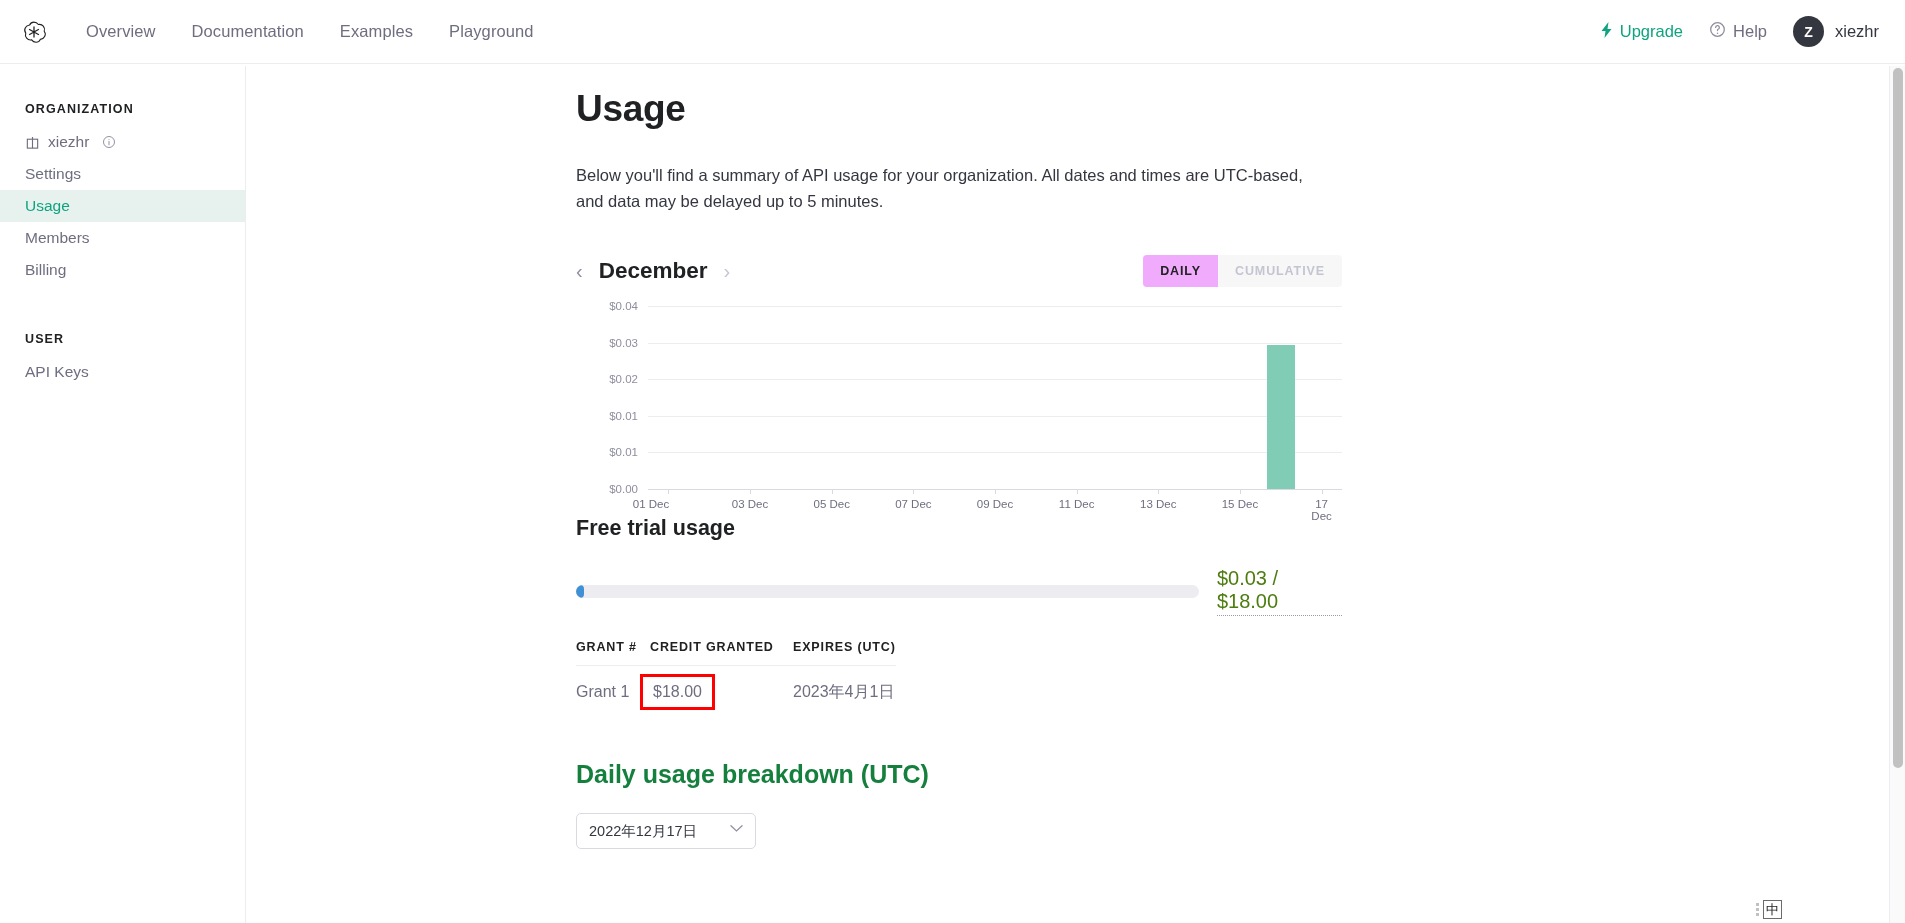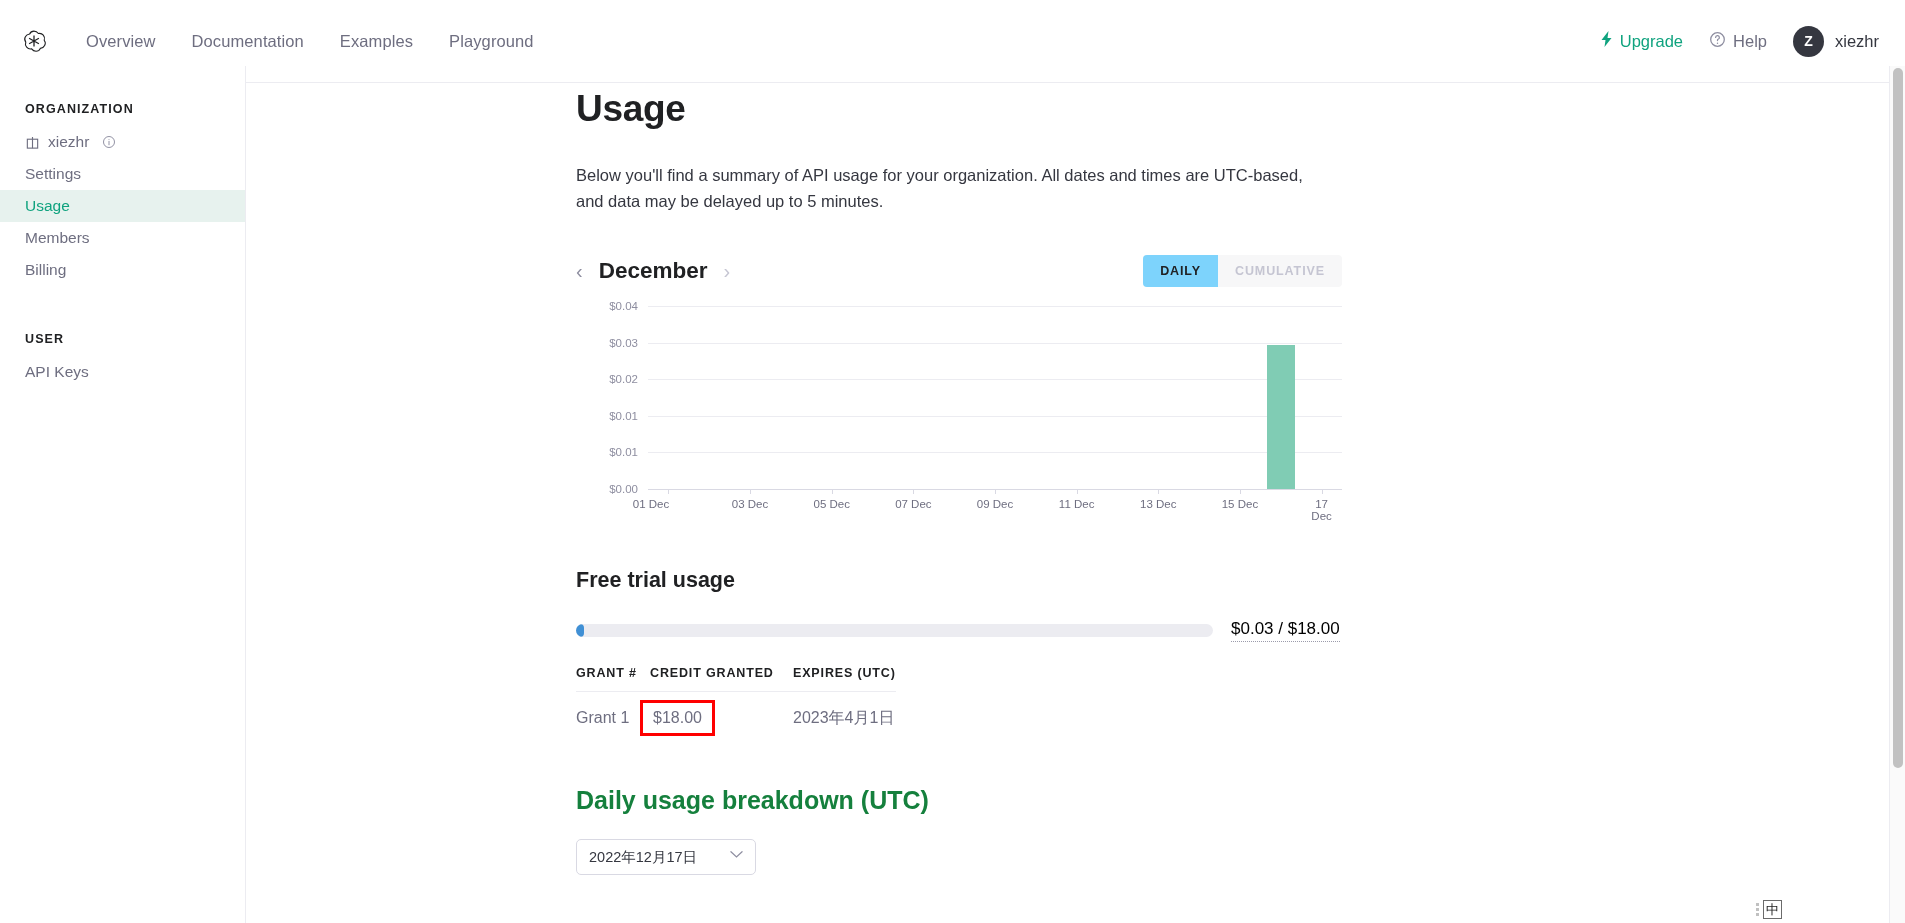--- a/index.html
+++ b/index.html
@@ -6,21 +6,21 @@
   html, body {
     width: 1905px; height: 923px;
     font-family: "Liberation Sans", sans-serif;
     background: #ffffff;
     overflow: hidden;
   }
   body { position: relative; }
 
   
   .topbar {
-    position: absolute; top: 0; left: 0; width: 1905px; height: 83px;
+    position: absolute; top: 0; left: 0; width: 1905px; height: 64px;
     background: #fff; border-bottom: 1px solid #ececf1;
     display: flex; align-items: center;
   }
   .logo { margin-left: 18px; width: 32px; height: 32px; display:flex; align-items:center; justify-content:center; }
   .topnav { display: flex; align-items: center; margin-left: 36px; gap: 36px; }
   .topnav a {
     font-size: 16.5px; color: #6e6e80; text-decoration: none; letter-spacing: .1px;
   }
   .topright {
     margin-left: auto; display: flex; align-items: center; gap: 26px; margin-right: 26px;
@@ -66,21 +66,21 @@
   .arrow { color:#8e8ea0; font-size:20px; cursor:pointer; line-height:1; user-select:none; }
   .arrow.disabled { color:#c5c5d2; }
   .month { font-size:22.5px; font-weight:700; color:#202123; }
   .toggle {
     margin-left:auto; display:flex; background:#f7f7f8; border-radius:4px; overflow:hidden;
   }
   .toggle div {
     padding:9px 17px; font-size:12.5px; font-weight:700; letter-spacing:.9px;
     color:#c5c5d2; cursor:pointer;
   }
-  .toggle div.on { background:#7dd3fc; color:#202123; }
+  .toggle div.on { background:#f0abfc; color:#202123; }
 
   .chart-sub {
     margin-top:21px; margin-left:13px;
     display:flex; align-items:center; gap:7px;
     font-size:14.5px; font-weight:700; color:#202123;
   }
 
   .plot { position:relative; margin-top:18px; height:210px; width:766px;text-align:center; }
   .ylabels { position:absolute; left:0; top:0; width:62px; height:183px; }
   .ylabels span {
@@ -92,26 +92,26 @@
   .bars { position:absolute; left:72px; top:0; right:0; height:183px; }
   .bar { position:absolute; bottom:0; background:#80ccb4; }
   .xticks { position:absolute; left:72px; right:0; top:183px; height:6px; }
   .xticks i { position:absolute; top:0; width:1px; height:5px; background:#d9d9e3; }
   .xlabels { position:absolute; left:72px; right:0; top:192px; height:20px; }
   .xlabels span {
     position:absolute; font-size:11.5px; color:#6e6e80; transform:translateX(-50%);
   }
 
   
-  h2.sec-h { margin-top:52px; font-size:21.5px; font-weight:700; color:#202123; }
+  h2.sec-h { font-size:21.5px; font-weight:700; color:#202123; }
   .progress-row { margin-top:26px; display:flex; align-items:center; gap:18px; }
   .track { width:637px; height:13px; border-radius:7px; background:#ececf1; position:relative; overflow:hidden; }
   .fill { position:absolute; left:0; top:0; bottom:0; background:#4090d5; border-radius:7px; }
   .prog-label {
-    font-size:17px; color:#000000;
+    font-size:20px; color:#4d7c0f;
     border-bottom:1px dotted #9b9bab; padding-bottom:2px;
   }
 
   table.grants { margin-top:24px; border-collapse:collapse; }
   table.grants th {
     text-align:left; font-size:12.5px; font-weight:700; letter-spacing:.85px;
     color:#202123; padding:0 0 11px 0; white-space:nowrap;
   }
   table.grants td {
     font-size:16px; color:#6e6e80; padding:14px 0 0 0;

